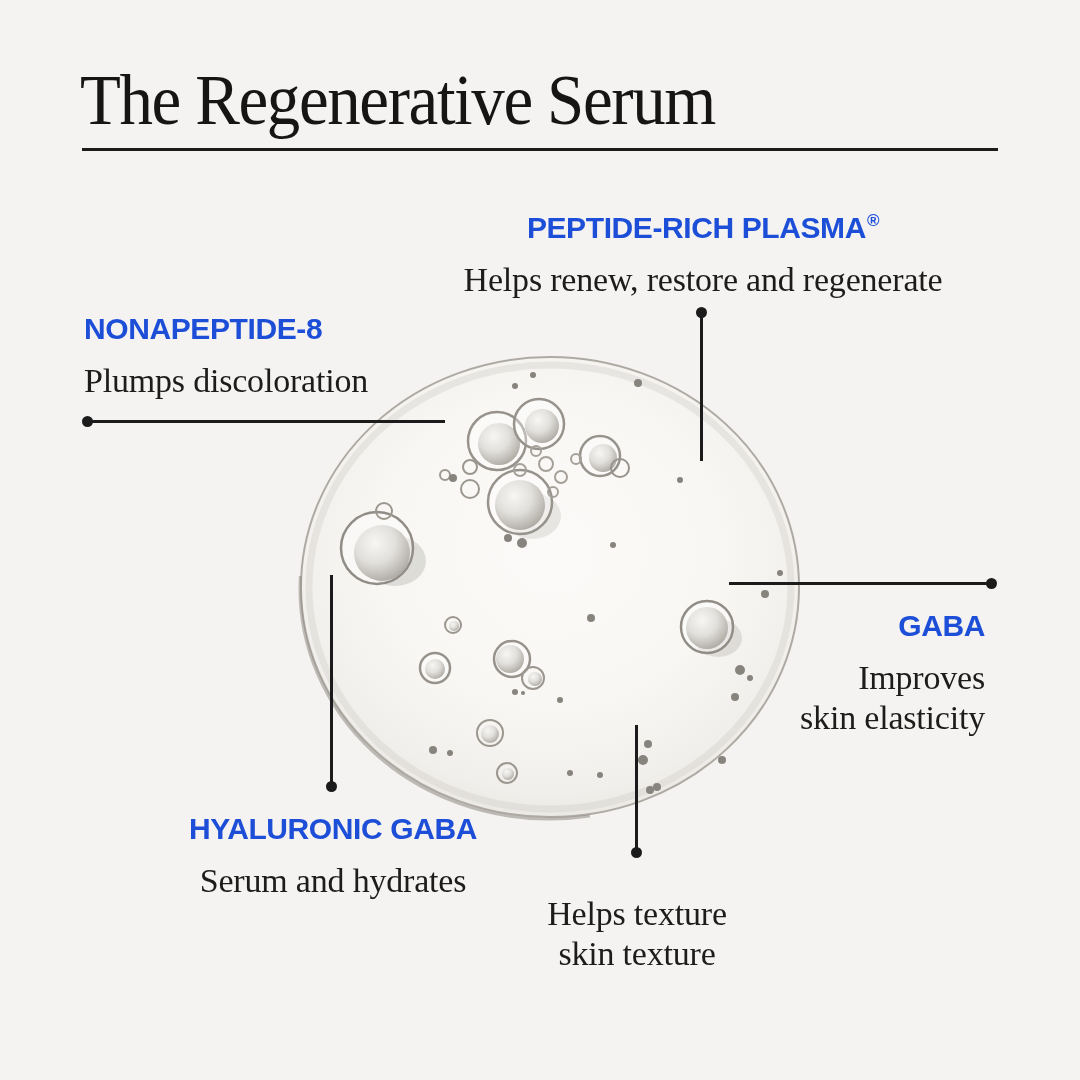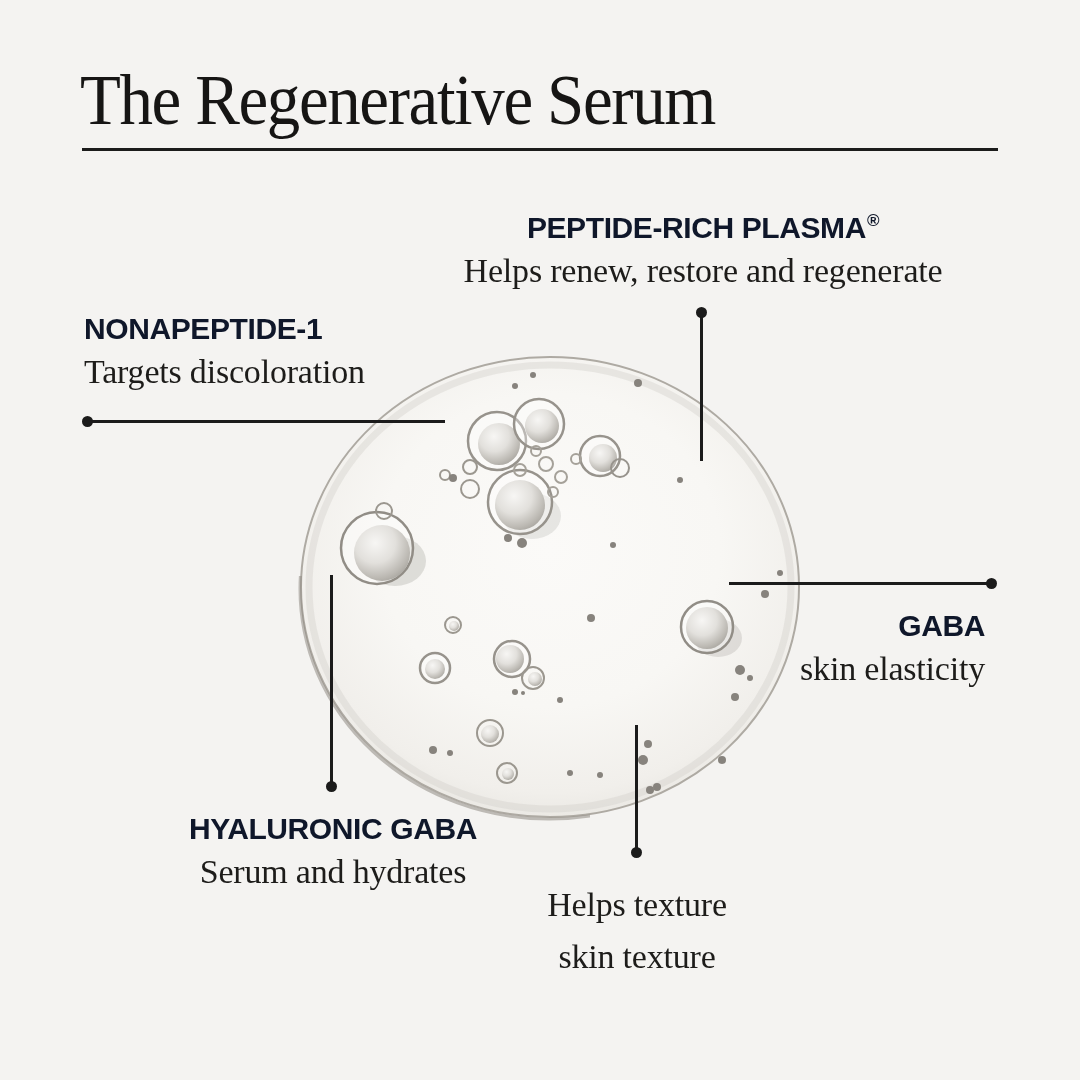--- a/index.html
+++ b/index.html
@@ -29,29 +29,29 @@
   .dot-left{left:-5px;top:-4px;}
   .dot-right{right:-5px;top:-4px;}
   .dot-top{left:-4px;top:-5px;}
   .dot-bottom{left:-4px;bottom:-5px;}
   
   .callout{position:absolute;z-index:6;}
   .callout.center{text-align:center;}
   .callout.right{text-align:right;}
   .callout-heading{
     font-family:"Liberation Sans",sans-serif;font-weight:700;
-    font-size:30px;line-height:35px;letter-spacing:-0.4px;color:#0f172a;
+    font-size:30px;line-height:35px;letter-spacing:-0.4px;color:#1d4ed8;
     white-space:nowrap;
   }
   .callout-heading sup{font-size:17px;vertical-align:12px;margin-left:1px;}
   .callout-desc{
     font-family:"Liberation Serif",serif;font-size:34px;line-height:40px;
-    color:#1d1c1a;margin-top:6px;white-space:nowrap;letter-spacing:-0.2px;
-  }
-  .callout-desc + .callout-desc{margin-top:12px;}
+    color:#1d1c1a;margin-top:15px;white-space:nowrap;letter-spacing:-0.2px;
+  }
+  .callout-desc + .callout-desc{margin-top:0;}
 </style>
 </head>
 <body>
 
 <div class="canvas">
 
   <h1 class="title">The Regenerative Serum</h1>
   <div class="title-rule"></div>
 
   <div class="droplet-wrap">
@@ -177,26 +177,27 @@
   <div class="cline" style="left:635px;top:725px;width:3px;height:128px;">
     <span class="dot dot-bottom"></span>
   </div>
 
   <div class="callout center" style="left:403px;top:203px;width:600px;">
     <div class="callout-heading"><span>PEPTIDE-RICH PLASMA</span><sup>®</sup></div>
     <div class="callout-desc">Helps renew, restore and regenerate</div>
   </div>
 
   <div class="callout" style="left:84px;top:311px;">
-    <div class="callout-heading">NONAPEPTIDE-1</div>
-    <div class="callout-desc">Targets discoloration</div>
+    <div class="callout-heading">NONAPEPTIDE-8</div>
+    <div class="callout-desc">Plumps discoloration</div>
   </div>
 
   <div class="callout right" style="right:95px;top:608px;">
     <div class="callout-heading">GABA</div>
+    <div class="callout-desc">Improves</div>
     <div class="callout-desc">skin elasticity</div>
   </div>
 
   <div class="callout center" style="left:33px;top:811px;width:600px;">
     <div class="callout-heading">HYALURONIC GABA</div>
     <div class="callout-desc">Serum and hydrates</div>
   </div>
 
   <div class="callout center" style="left:337px;top:879px;width:600px;">
     <div class="callout-desc">Helps texture</div>

